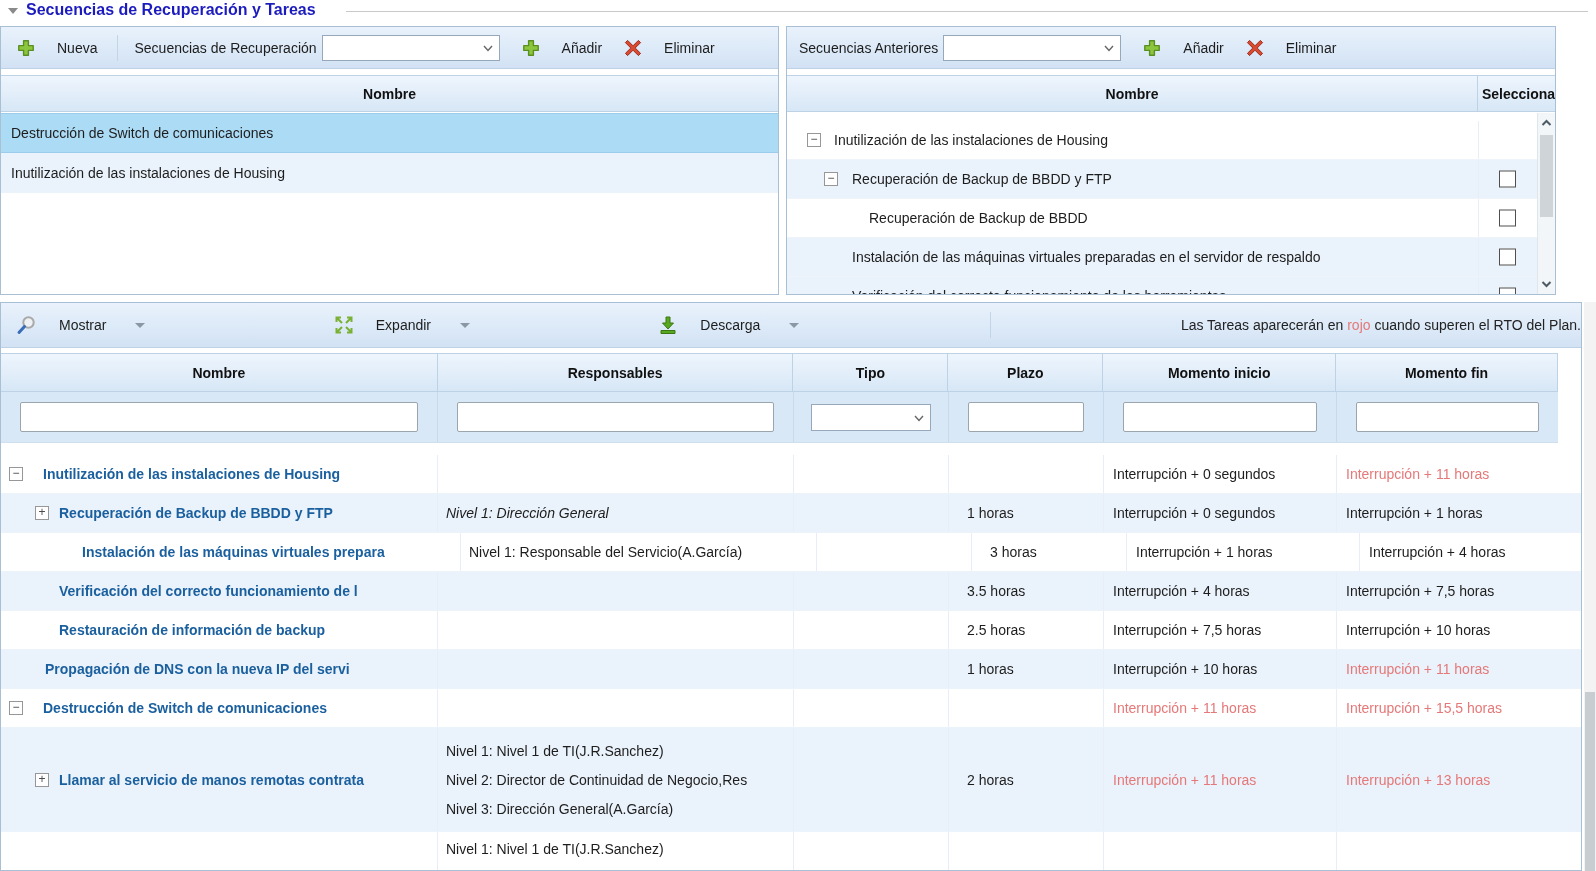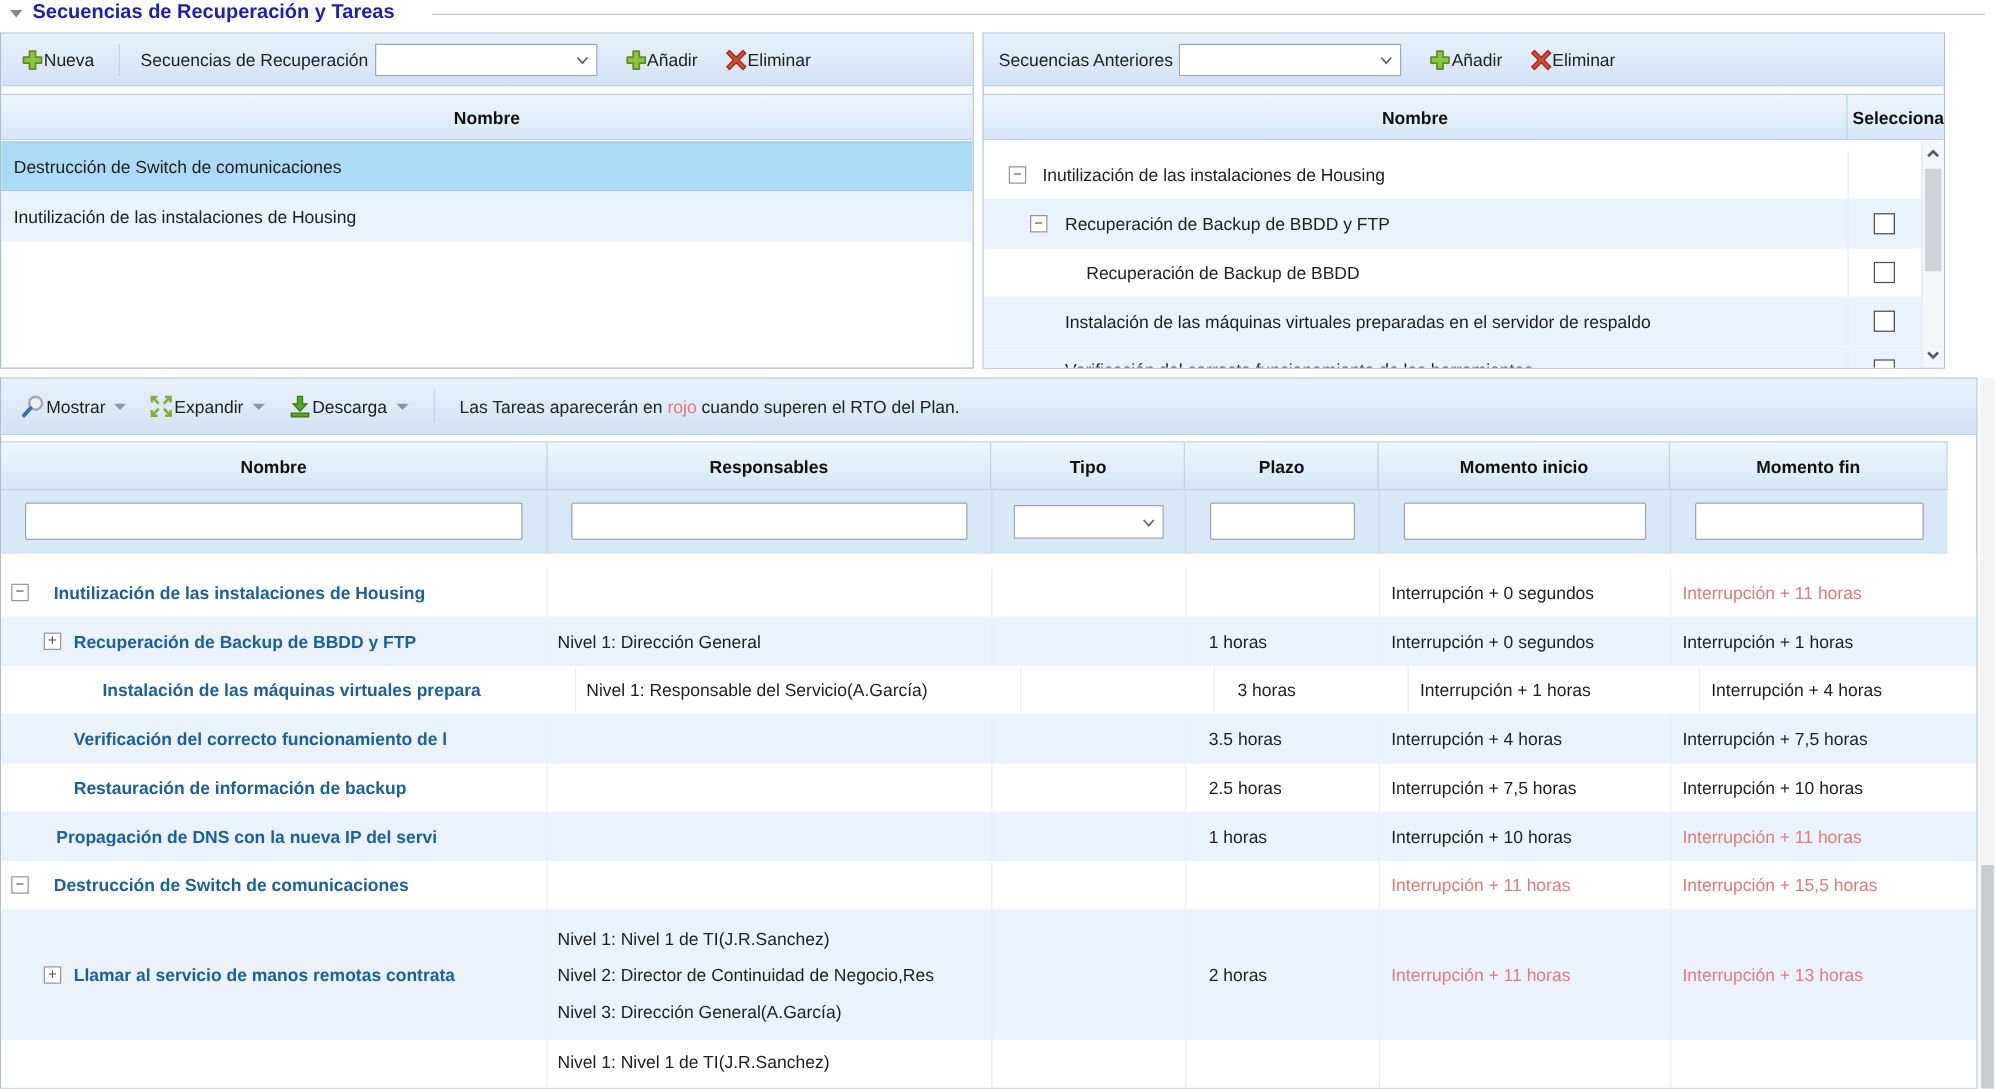--- a/index.html
+++ b/index.html
@@ -16,22 +16,22 @@
 
   
   .panel { position:absolute; border:1px solid #a9c0d4; background:#fff; }
   #panel-left  { left:0;     top:26px;  width:779px;  height:269px; }
   #panel-right { left:786px; top:26px;  width:770px;  height:269px; }
   #panel-tasks { left:0;     top:302px; width:1582px; height:569px; }
 
   .toolbar { position:absolute; left:0; top:0; right:0; height:42px;
     background:linear-gradient(#e9f2fc,#d2e2f4); border-bottom:1px solid #bdd2e4;
     display:flex; align-items:center; }
-  #panel-tasks .toolbar { height:45px; }
-  .tb-item { display:flex; align-items:center; gap:0; margin-left:16px; cursor:default; white-space:nowrap; }
+  #panel-tasks .toolbar { height:45px;justify-content:space-between; }
+  .tb-item { display:flex; align-items:center; gap:22px; margin-left:16px; cursor:default; white-space:nowrap; }
   .tb-label { font-size:14px; }
   .tb-sep { width:1px; height:26px; background:#c2d4e6; margin-left:20px; }
   .arrow-down { width:0; height:0; border-left:5px solid transparent; border-right:5px solid transparent;
     border-top:5px solid #8a97a5; margin-left:7px; }
   .icon { display:inline-flex; align-items:center; justify-content:center; }
 
   .combo { width:178px; height:26px; background:#fff; border:1px solid #96a8ba; position:relative; margin-left:3px; }
   .combo .combo-chev { position:absolute; right:5px; top:8px; }
   .combo-value { position:absolute; left:6px; top:4px; font-size:13px; }
 
@@ -321,21 +321,21 @@
           <div class="tcell tipo-cell" style="width: 155px;"></div>
           <div class="tcell plazo-cell" style="width: 155px;"></div>
           <div class="tcell inicio-cell" style="width: 233px;">Interrupción + 0 segundos</div>
           <div class="tcell fin-cell red" style="width: 221px;">Interrupción + 11 horas</div>
         </div>
         <div class="trow alt" style="height: 39px;">
           <div class="tcell name-cell" style="width: 437px;">
             <div class="expander" style="left: 34px;">+</div>
             <div class="tname" style="padding-left: 58px;">Recuperación de Backup de BBDD y FTP</div>
           </div>
-          <div class="tcell resp-cell" style="width: 356px;">
+          <div class="tcell resp-cell" style="width: 356px; font-style: italic;">
             <div class="resp-line">Nivel 1: Dirección General</div>
           </div>
           <div class="tcell tipo-cell" style="width: 155px;"></div>
           <div class="tcell plazo-cell" style="width: 155px;">1 horas</div>
           <div class="tcell inicio-cell" style="width: 233px;">Interrupción + 0 segundos</div>
           <div class="tcell fin-cell" style="width: 221px;">Interrupción + 1 horas</div>
         </div>
         <div class="trow" style="height: 39px; justify-content: flex-end;">
           <div class="tcell name-cell" style="width: 437px;">
             <div class="tname" style="padding-left: 58px;">Instalación de las máquinas virtuales prepara</div>

